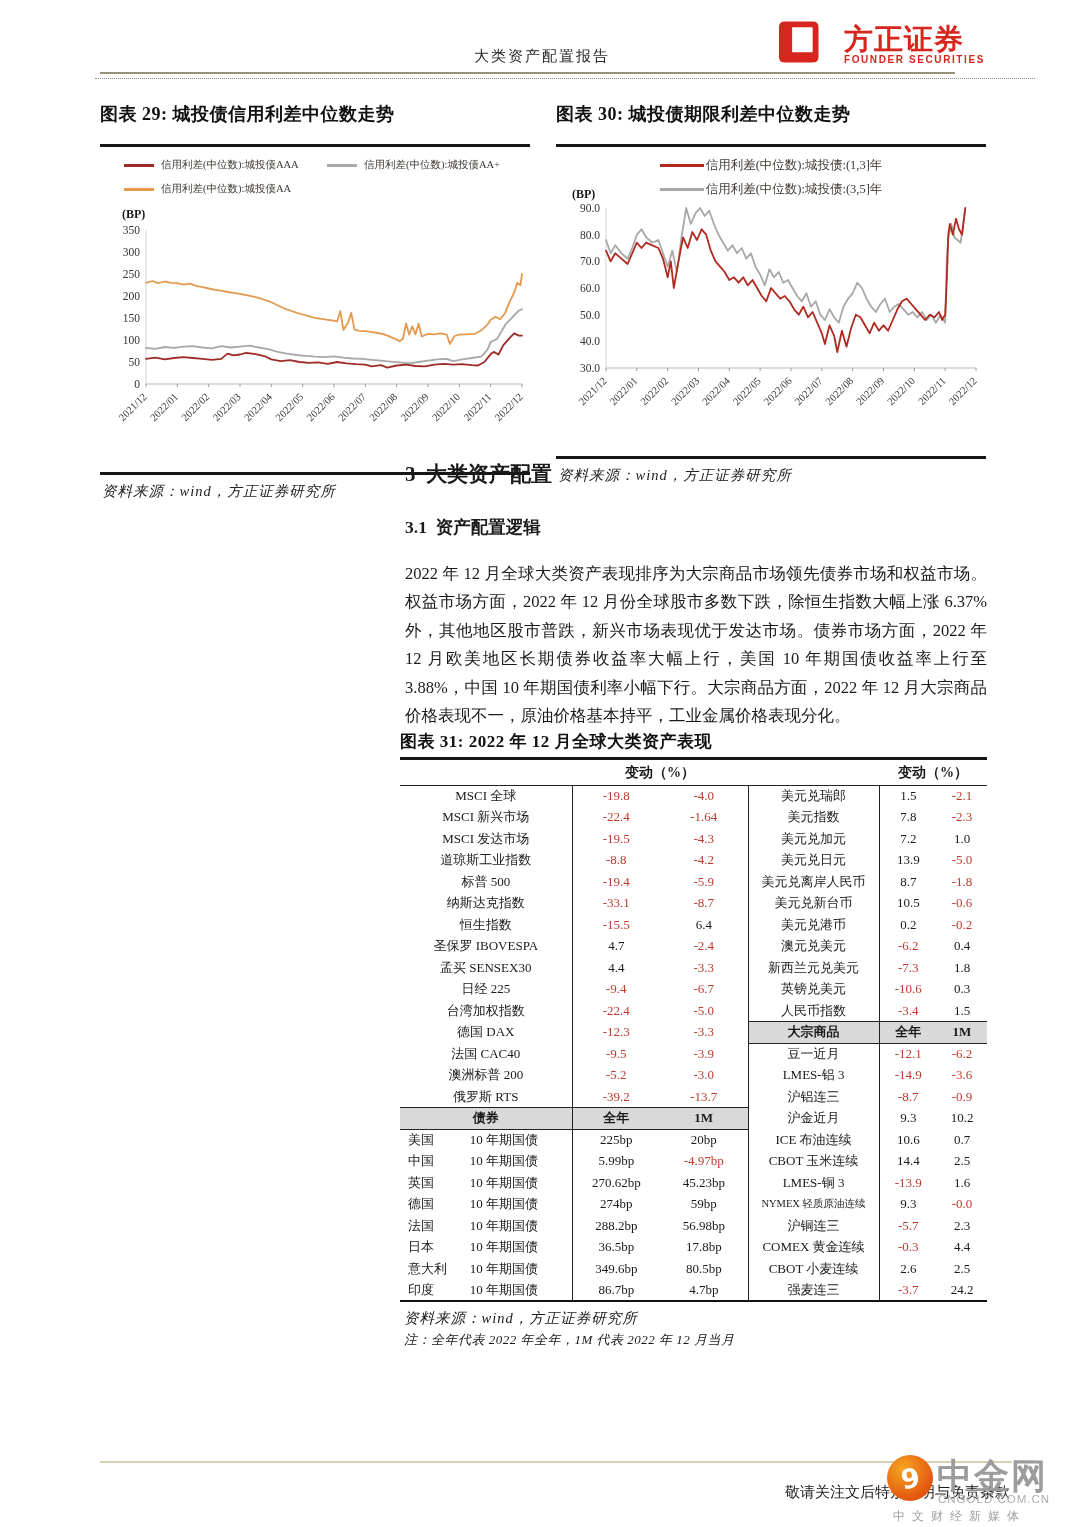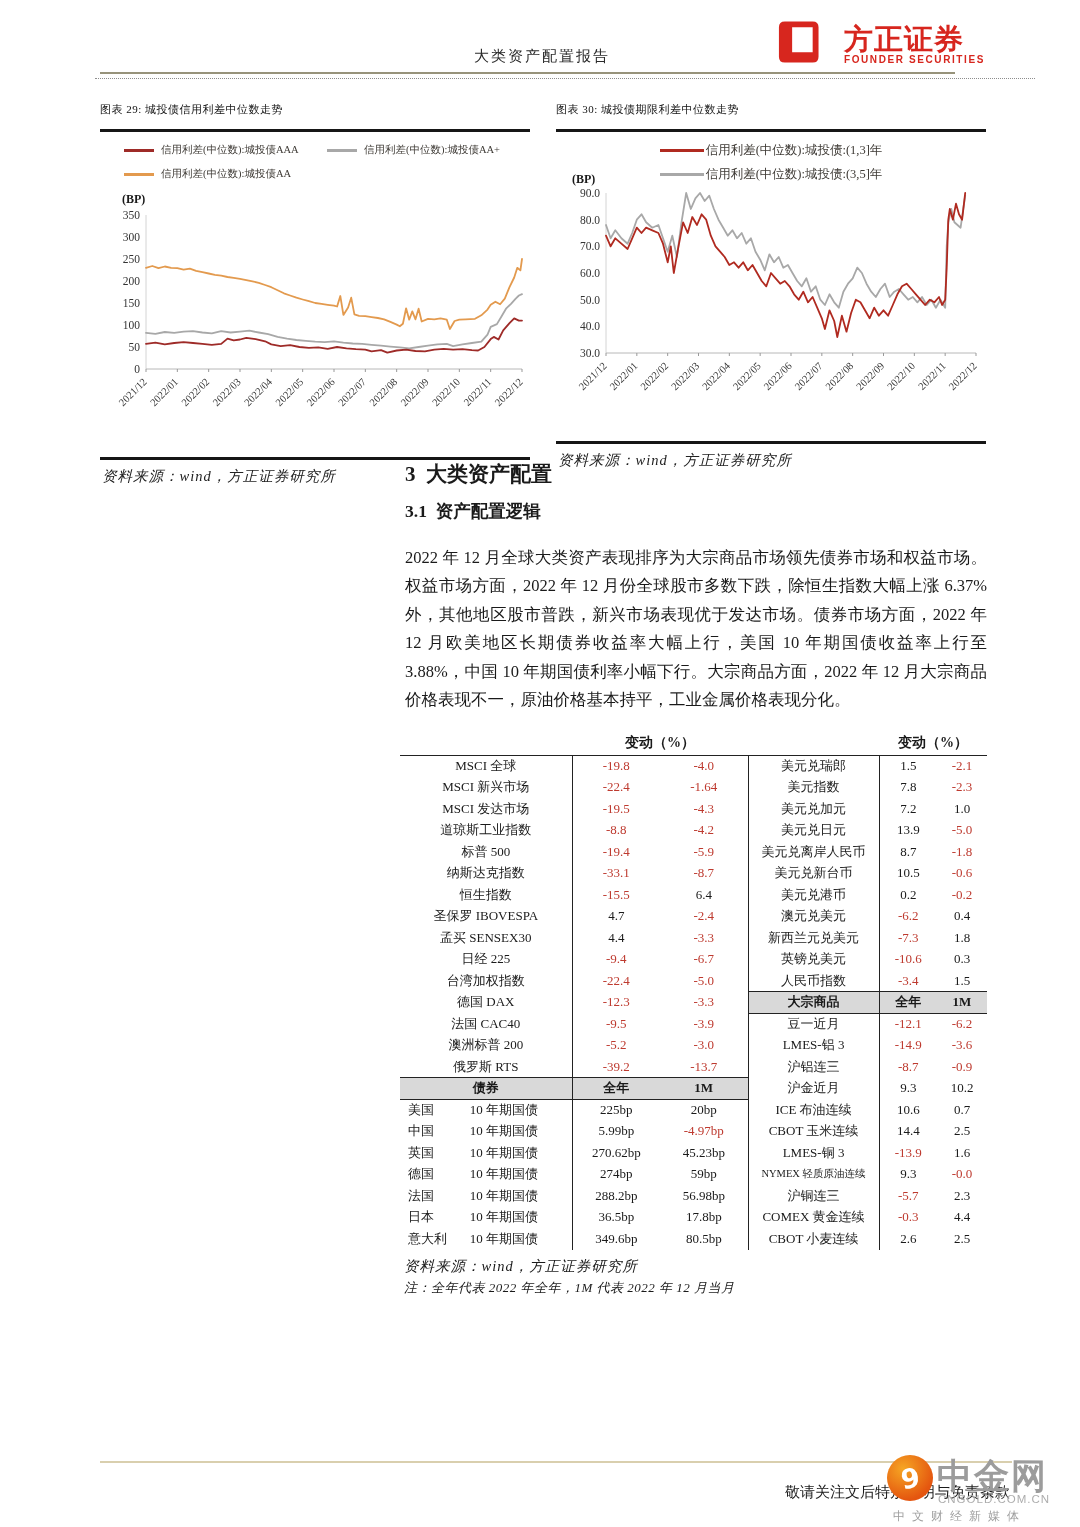--- a/index.html
+++ b/index.html
@@ -16,41 +16,41 @@
   .logo { position:absolute; top:20px; right:95px; display:flex; gap:24px; align-items:center; }
   .logo-text { display:flex; flex-direction:column; }
   .logo-cn { color:#d7261e; font-weight:bold; font-size:29px; line-height:30px; letter-spacing:1px;
              font-family:"Liberation Serif",serif; }
   .logo-en { color:#d7261e; font-size:10px; font-weight:bold; letter-spacing:1.6px;
              font-family:"Liberation Sans",sans-serif; }
 
   
   .charts { position:absolute; top:102px; left:100px; width:886px; display:flex; gap:26px; }
   .panel { flex:1; }
-  .panel-title { font-size:11px; font-weight:normal; color:#111; padding-bottom:12px;
+  .panel-title { font-size:18px; font-weight:bold; color:#111; padding-bottom:18px;
                  border-bottom:3px solid #161616; letter-spacing:0.5px; }
   .legend29 { display:flex; flex-wrap:wrap; padding:11px 0 0 24px; }
   .legend29 .li { width:50%; display:flex; align-items:center; gap:7px; margin-bottom:10px; }
   .legend30 { position:relative; display:flex; flex-direction:column; align-items:center;
               gap:7px; padding-top:10px; }
   .legend30 .li { display:flex; align-items:center; gap:2px; }
   .li-label { font-size:10.5px; color:#3e3a35; }
   .legend30 .li-label { font-size:12.5px; }
   .sw { height:3px; width:30px; display:inline-block; }
   .legend30 .sw { width:44px; }
   .bp29 { margin:1px 0 0 22px; font-weight:bold; font-size:12px; }
   .bp30 { position:absolute; left:16px; top:40px; font-weight:bold; font-size:12px; }
   .chart-svg { display:block; }
   .src { border-top:3px solid #161616; margin-top:2px; padding:7px 0 0 2px;
          font-style:italic; font-size:14.5px; letter-spacing:1px; color:#222; }
 
   
   .sec { position:absolute; left:405px; top:460px; width:582px; }
   .sec h2 { font-size:21px; font-weight:bold; }
-  .sec h3 { font-size:17.5px; font-weight:bold; margin-top:11px; }
+  .sec h3 { font-size:17.5px; font-weight:bold; margin-top:27px; }
   .sec p  { margin-top:21px; font-size:16.5px; line-height:28.4px; text-align:justify; }
 
   
   .fig31 { position:absolute; left:400px; top:730px; width:587px; }
   .fig31-title { font-size:17px; font-weight:bold; color:#111; padding-bottom:4px;
                  border-bottom:3px solid #161616; letter-spacing:0.5px; }
   table.assets { width:100%; border-collapse:collapse; font-size:13px; margin-top:1px; }
   table.assets td { height:21.5px; text-align:center; vertical-align:middle; padding:0 2px; }
   tr.chg-row td { font-weight:bold; font-size:14px; height:24px; border-bottom:1px solid #222; }
   td.vl { border-left:1px solid #222; }
@@ -226,20 +226,21 @@
     </div>
   </div>
 
   <div class="sec">
     <h2>3&nbsp;&nbsp;大类资产配置</h2>
     <h3>3.1&nbsp;&nbsp;资产配置逻辑</h3>
     <p>2022 年 12 月全球大类资产表现排序为大宗商品市场领先债券市场和权益市场。权益市场方面，2022 年 12 月份全球股市多数下跌，除恒生指数大幅上涨 6.37%外，其他地区股市普跌，新兴市场表现优于发达市场。债券市场方面，2022 年 12 月欧美地区长期债券收益率大幅上行，美国 10 年期国债收益率上行至 3.88%，中国 10 年期国债利率小幅下行。大宗商品方面，2022 年 12 月大宗商品价格表现不一，原油价格基本持平，工业金属价格表现分化。</p>
   </div>
 
   <div class="fig31">
+    <div class="fig31-title">图表 31: 2022 年 12 月全球大类资产表现</div>
     <table class="assets" id="asset-table">
       <colgroup>
         <col style="width:172px">
           <col style="width:88px">
           <col style="width:88px">
         <col style="width:131px">
           <col style="width:58px">
           <col style="width:50px">
       </colgroup>
       <thead>
@@ -463,20 +464,33 @@
                 <span class="pre">意大利</span>
                 <span class="mid">10 年期国债</span>
               </span>
             </td>
             <td class="vl">349.6bp</td>
             <td class="">80.5bp</td>
             <td class="name vl">CBOT 小麦连续</td>
             <td class="vl">2.6</td>
             <td class="">2.5</td>
           </tr>
+          <tr class="last">
+            <td class="name bond">
+              <span class="bondwrap">
+                <span class="pre">印度</span>
+                <span class="mid">10 年期国债</span>
+              </span>
+            </td>
+            <td class="vl">86.7bp</td>
+            <td class="">4.7bp</td>
+            <td class="name vl">强麦连三</td>
+            <td class="vl neg">-3.7</td>
+            <td class="">24.2</td>
+          </tr>
         </tbody>
     </table>
     <div class="tbl-src">资料来源：wind，方正证券研究所</div>
     <div class="tbl-note">注：全年代表 2022 年全年，1M 代表 2022 年 12 月当月</div>
   </div>
 
   <div class="foot-rule"></div>
   <div class="disclaimer">敬请关注文后特别声明与免责条款</div>
   <div class="wm">
     <span class="wm-circle">

